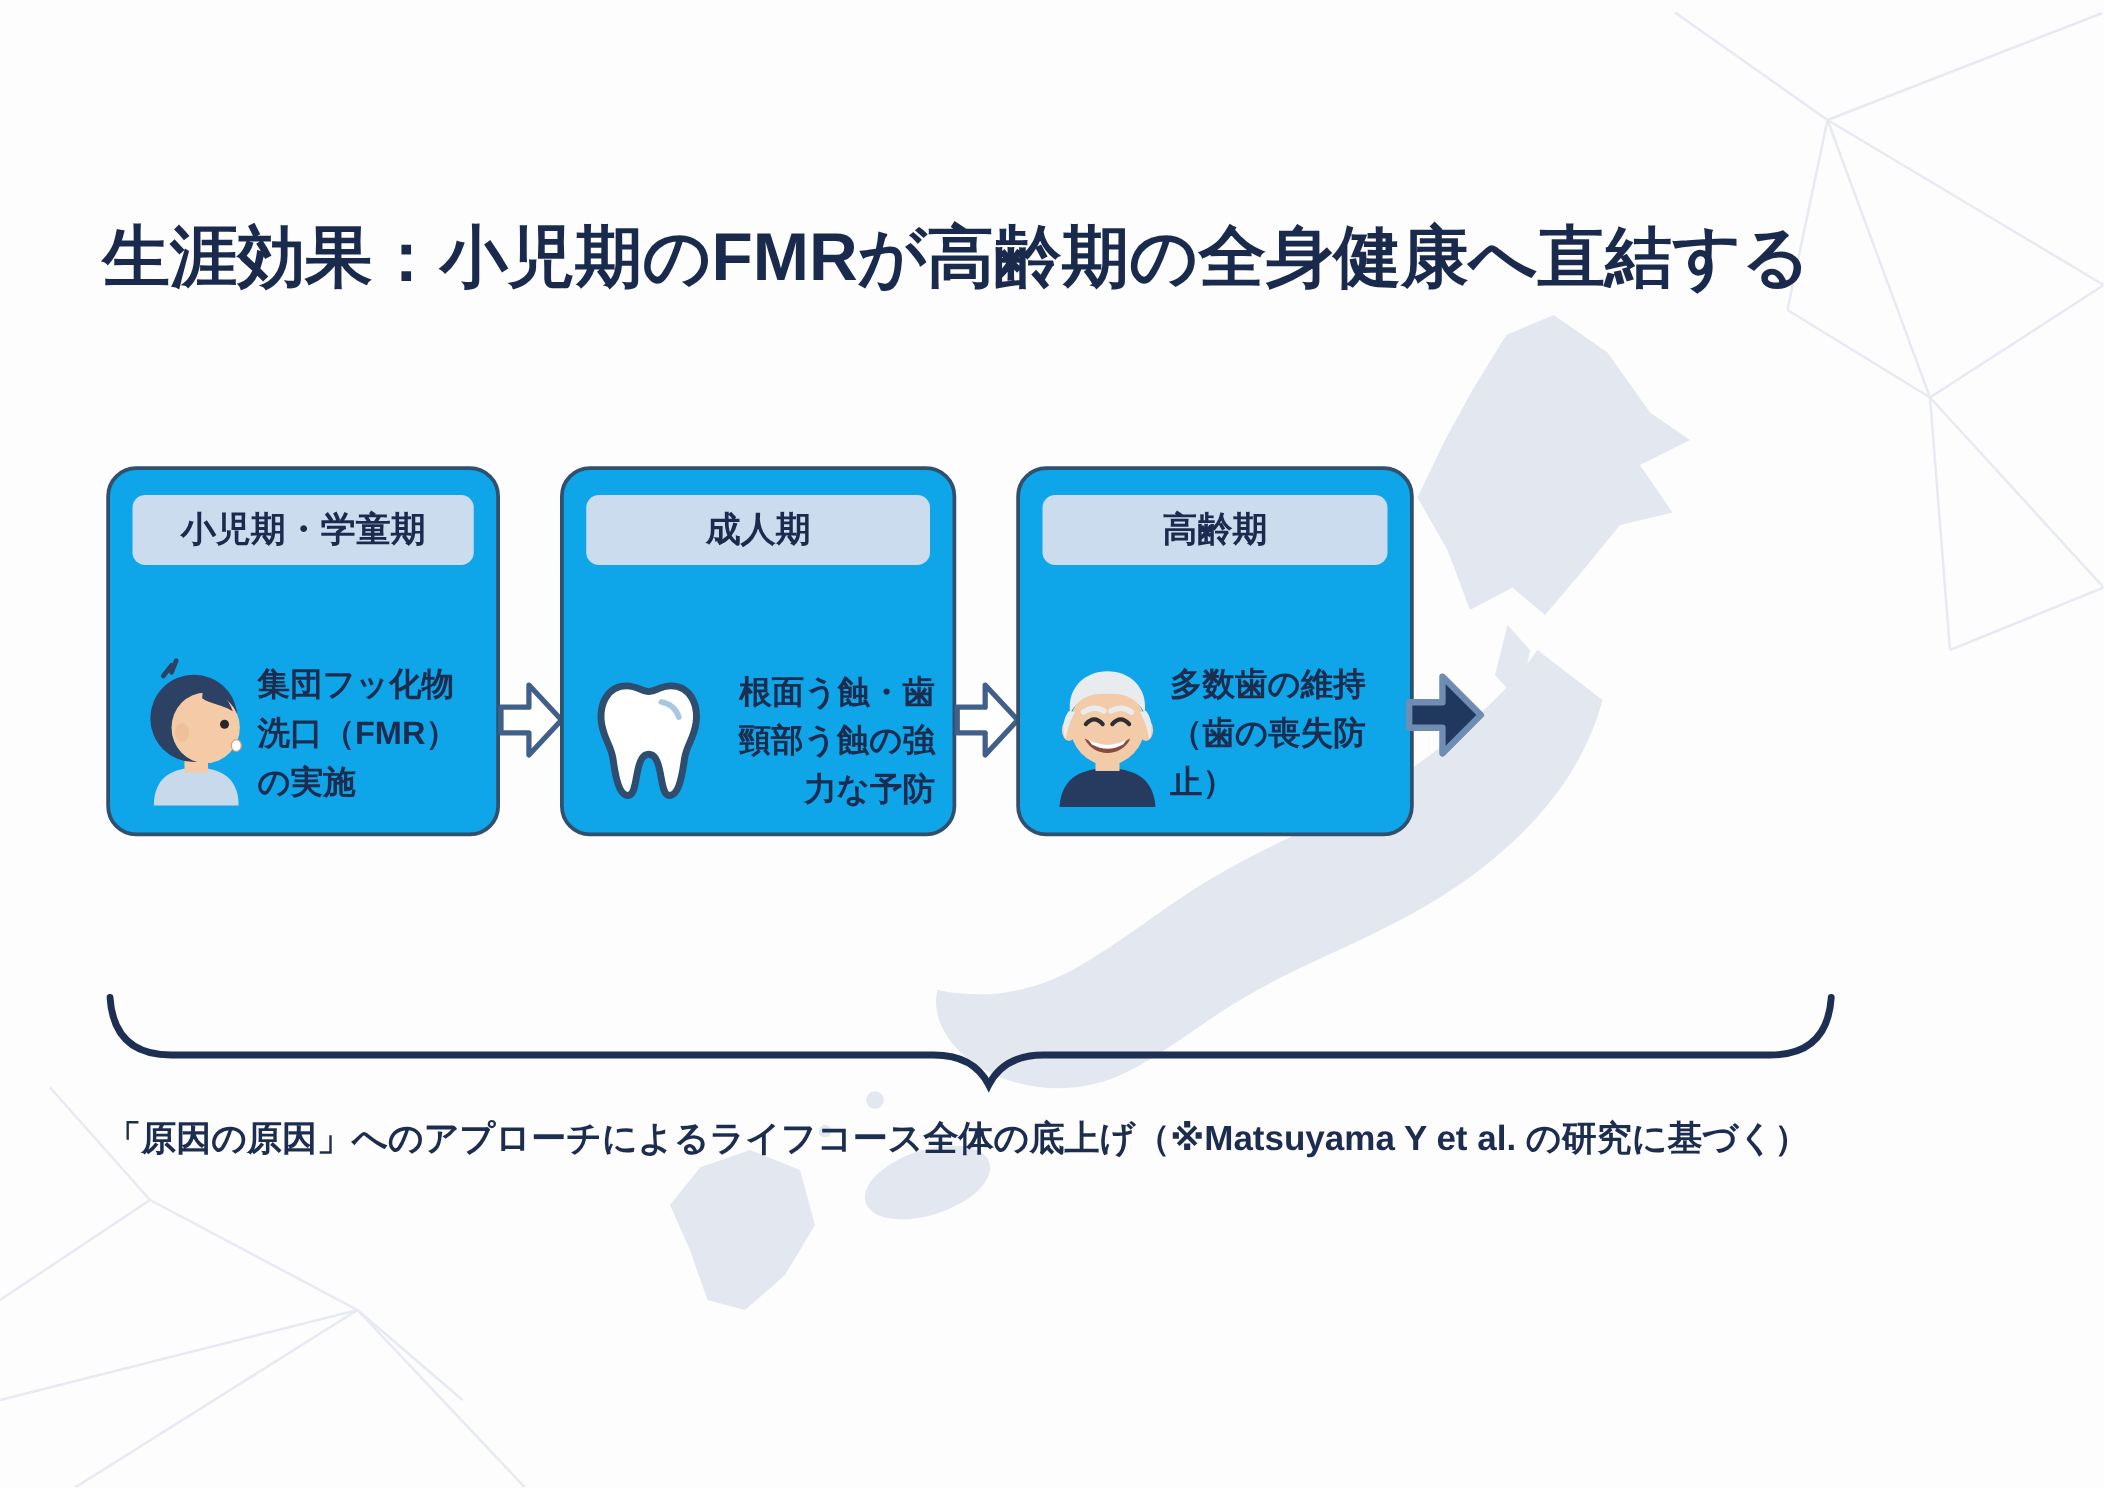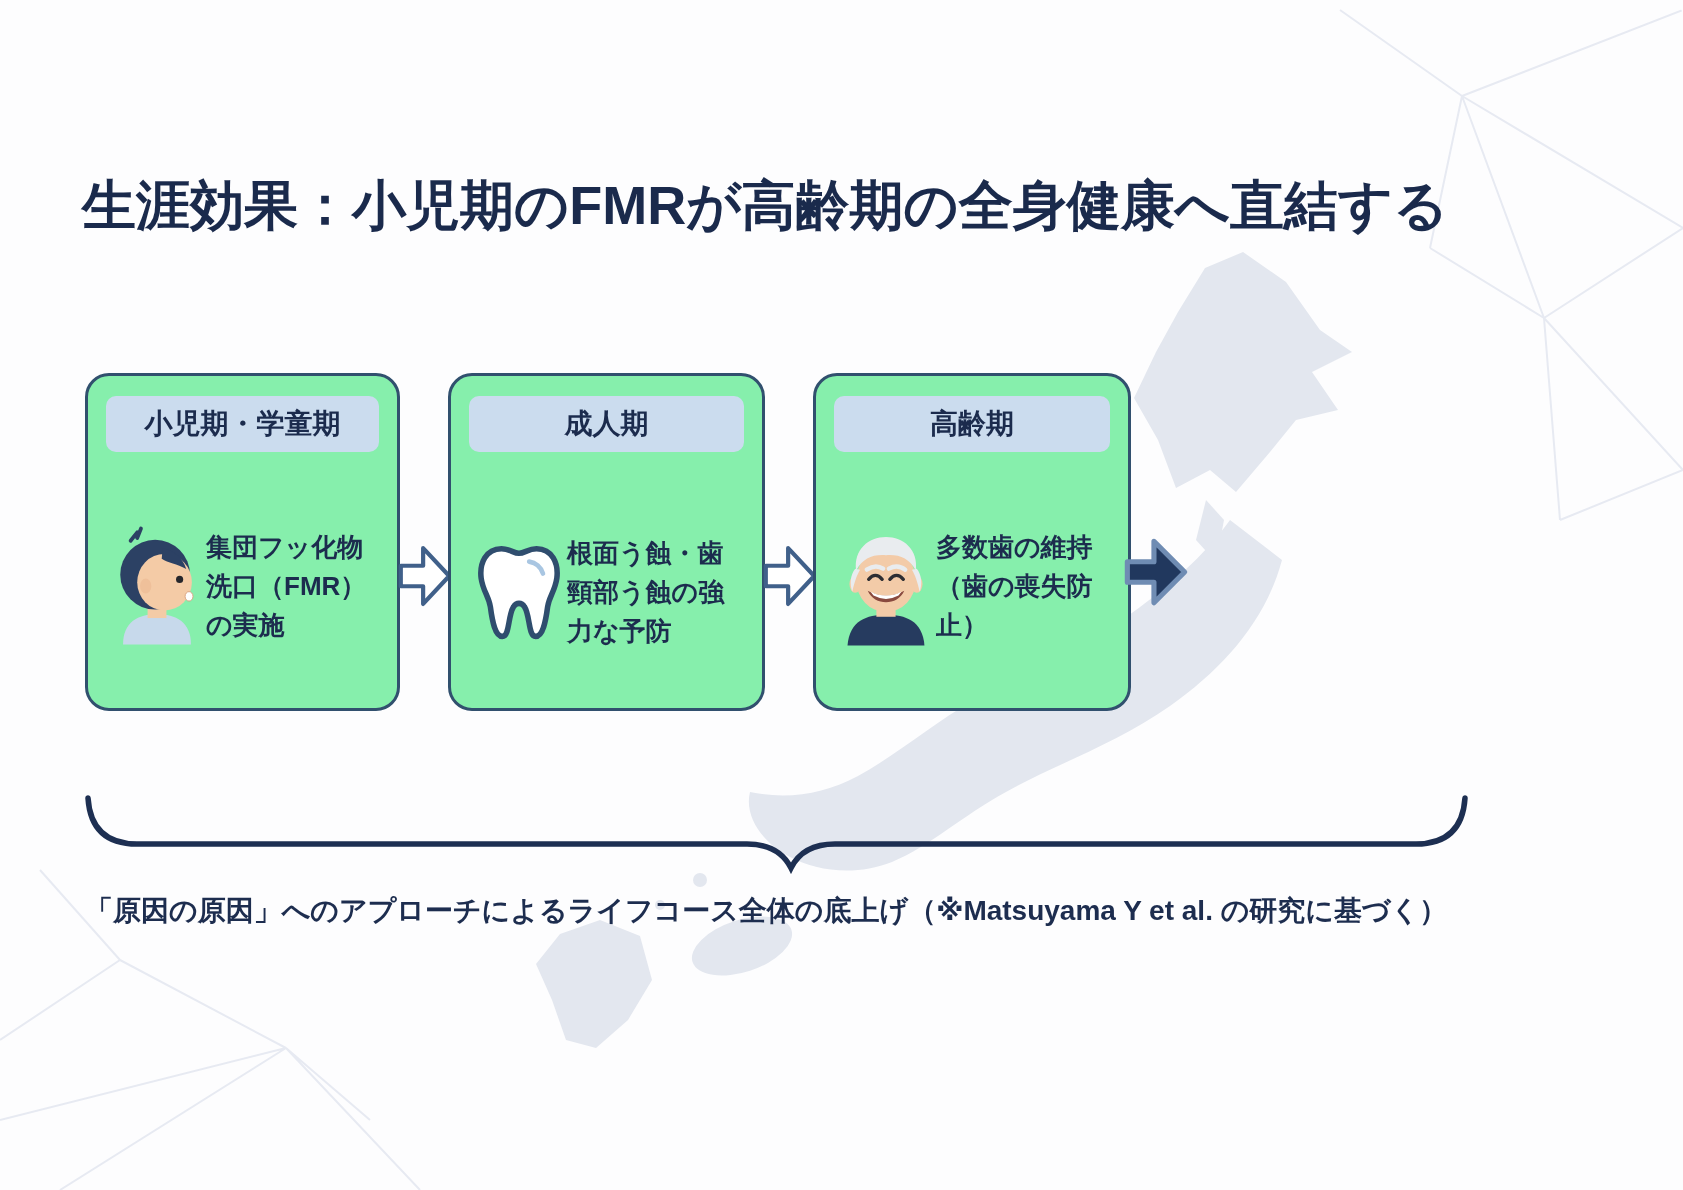--- a/index.html
+++ b/index.html
@@ -10,25 +10,25 @@
     color:#1c2c4e;
     border-radius:17px;
   }
   .bg{position:absolute;left:0;top:0;width:1683px;height:1190px;}
   .title{
     position:absolute;left:82px;top:170px;margin:0;
     font-size:54px;font-weight:800;color:#1a2a4c;letter-spacing:0px;
     white-space:nowrap;
   }
   .stage{
-    position:absolute;top:373px;height:338px;box-sizing:border-box;
-    background:#86efac;border:3px solid #31506e;border-radius:24px;
+    position:absolute;top:373px;height:296px;box-sizing:border-box;
+    background:#0ea5e9;border:3px solid #31506e;border-radius:24px;
   }
   .stage.b1{left:85px;width:315px;}
-  .stage.b2{left:448px;width:317px;}
+  .stage.b2{left:448px;width:317px;text-align:right;}
   .stage.b3{left:813px;width:318px;padding-left:32px;}
   .outcome-box{
     position:absolute;top:373px;left:1180px;width:288px;height:362px;box-sizing:border-box;
     background:#24395f;border-radius:24px;
   }
   .stage-header{
     position:absolute;top:20px;left:18px;right:18px;height:56px;
     background:#cbdcee;border-radius:10px;
     display:flex;align-items:center;justify-content:center;
     font-size:28px;font-weight:800;color:#1b2b4d;

